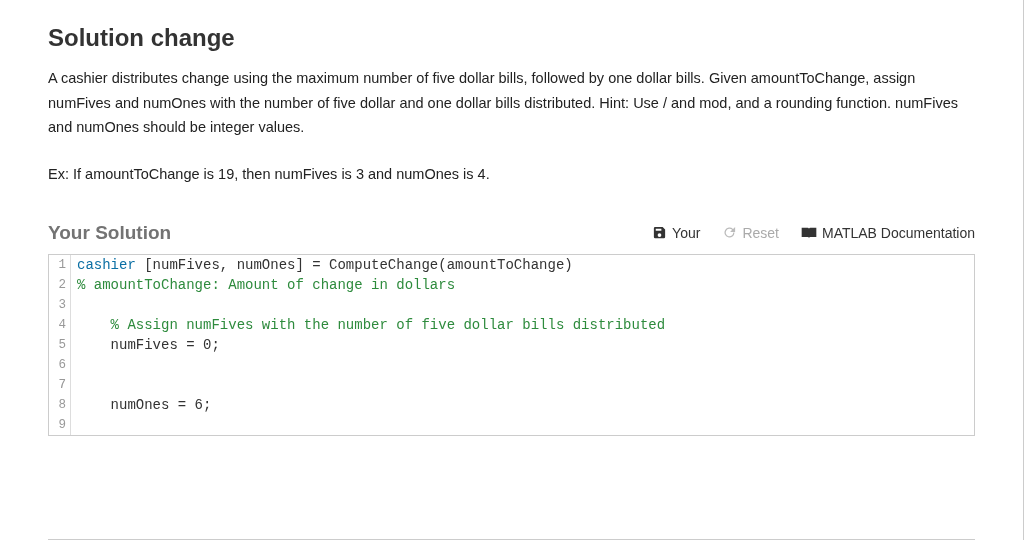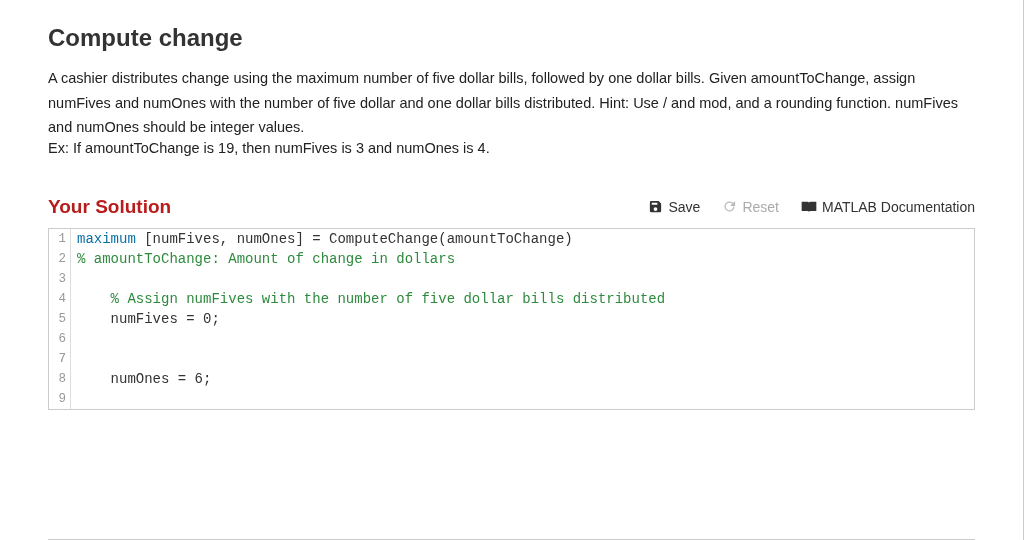--- a/index.html
+++ b/index.html
@@ -28,35 +28,36 @@
   h1 {
     font-size: 24px;
     font-weight: 700;
     color: #333;
     margin-bottom: 14px;
   }
   .desc {
     font-size: 14.5px;
     line-height: 1.7;
     color: #222;
+    margin-bottom: 26px;
   }
   .example {
     font-size: 14.5px;
     color: #222;
     margin-bottom: 40px;
   }
   .solution-header {
     display: flex;
     align-items: center;
     margin-bottom: 10px;
   }
   .solution-title {
     font-size: 19px;
     font-weight: 700;
-    color: #b91c1c;
+    color: #737373;
     flex: 1;
   }
   .actions {
     display: flex;
     align-items: center;
     gap: 22px;
   }
   .action {
     display: flex;
     align-items: center;
@@ -90,37 +91,37 @@
     white-space: pre;
   }
   .kw { color: #0b6fa4; }
   .com { color: #2e8b3d; margin-top: 32px; }
 </style>
 </head>
 <body>
 
 <div class="page">
 
-  <h1>Compute change</h1>
+  <h1>Solution change</h1>
 
   <p class="desc">A cashier distributes change using the maximum number of five dollar bills, followed by one dollar bills. Given amountToChange, assign numFives and numOnes with the number of five dollar and one dollar bills distributed. Hint: Use  / and mod, and a rounding function. numFives and numOnes should be integer values.</p>
 
   <p class="example">Ex: If amountToChange is 19, then numFives is 3 and numOnes is 4.</p>
 
   <div class="solution-header">
     <div class="solution-title">Your Solution</div>
     <div class="actions">
 
       <div class="action">
         <span class="icon">
           <svg width="15" height="15" viewBox="0 0 24 24" fill="#333">
               <path d="M17 3H5a2 2 0 0 0-2 2v14a2 2 0 0 0 2 2h14a2 2 0 0 0 2-2V7l-4-4zM12 19a3 3 0 1 1 0-6 3 3 0 0 1 0 6zm3-10H6V6h9v3z"></path>
             </svg>
         </span>
-        <span>Save</span>
+        <span>Your</span>
       </div>
 
       <div class="action disabled">
         <span class="icon">
           <svg width="15" height="15" viewBox="0 0 24 24" fill="#bbb">
               <path d="M17.65 6.35A8 8 0 1 0 20 12h-2a6 6 0 1 1-1.76-4.24L13 11h8V3l-3.35 3.35z"></path>
             </svg>
         </span>
         <span>Reset</span>
       </div>
@@ -133,21 +134,21 @@
         </span>
         <span>MATLAB Documentation</span>
       </div>
 
     </div>
   </div>
 
   <div class="code-box" id="code-box">
       <div class="code-row">
         <div class="gutter">1</div>
-        <div class="code"><span class="kw">maximum</span> [numFives, numOnes] = ComputeChange(amountToChange)</div>
+        <div class="code"><span class="kw">cashier</span> [numFives, numOnes] = ComputeChange(amountToChange)</div>
       </div>
       <div class="code-row">
         <div class="gutter">2</div>
         <div class="code"><span class="com">% amountToChange: Amount of change in dollars</span></div>
       </div>
       <div class="code-row">
         <div class="gutter">3</div>
         <div class="code">&nbsp;</div>
       </div>
       <div class="code-row">

